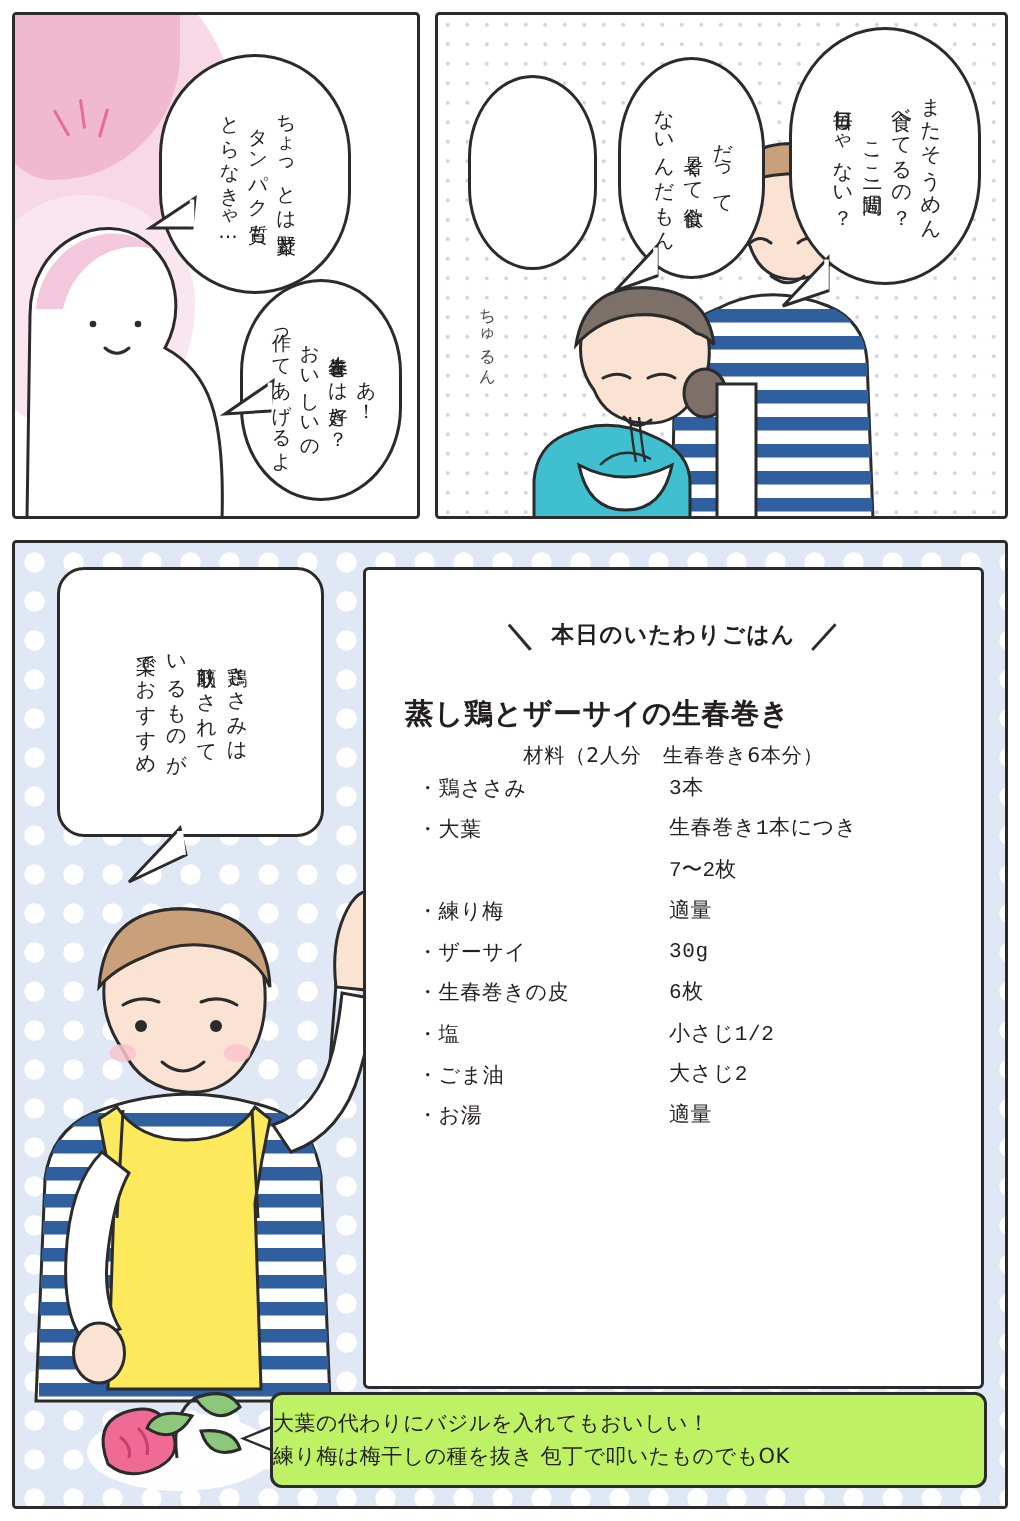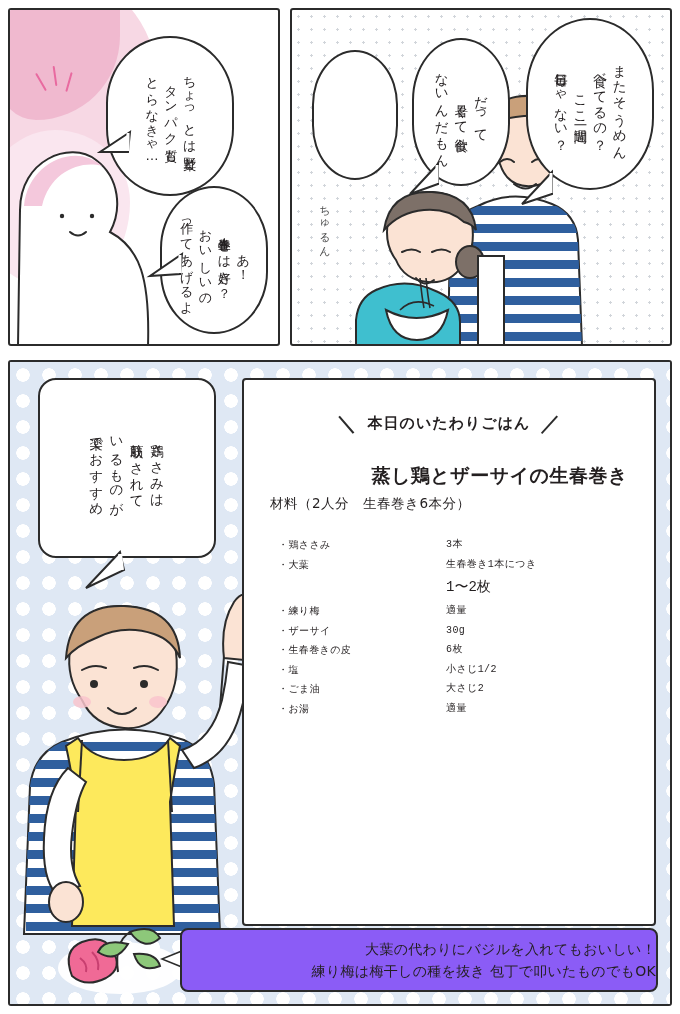--- a/index.html
+++ b/index.html
@@ -148,58 +148,58 @@
     align-items: center;
     justify-content: center;
     gap: 10px;
     font-size: 15px;
     font-weight: bold;
     letter-spacing: 1px;
     margin-bottom: 26px;
   }
   .slash { font-size: 20px; color: #2b2b2b; }
   .recipe-title {
-    text-align: right;
+    text-align: left;
     font-size: 19px;
     font-weight: bold;
     letter-spacing: .5px;
     margin-bottom: 6px;
   }
   .recipe-sub {
+    text-align: center;
     font-size: 13.5px;
-    margin-bottom: 22px;
     letter-spacing: .5px;
   }
   .ing-list { margin: 0 8px; }
   .ing-row {
     display: flex;
-    font-size: 10px;
+    font-size: 14px;
     line-height: 1.95;
     letter-spacing: .4px;
     justify-content: flex-end;
   }
   .ing-name { width: 168px; flex: none; }
   .ing-amt { flex: 1; font-family: Liberation Mono, monospace; }
   .ing-cont { display: flex; font-size: 14px; line-height: 1.95; }
   .ing-cont .ing-name { width: 168px; flex: none; }
 
   
   .note {
     position: absolute;
     left: 170px;
     top: 566px;
     width: 478px;
     height: 64px;
     border: 2px solid #2b2b2b;
     border-radius: 8px;
-    background: #8b5cf6;
+    background: #bef264;
     box-sizing: border-box;
     display: flex;
     flex-direction: column;
-    align-items: flex-end;
+    align-items: flex-start;
     justify-content: center;
     font-size: 14px;
     line-height: 1.6;
     letter-spacing: .3px;
   }
   .note-tail {
     position: absolute;
     left: 150px; top: 588px;
     width: 0; height: 0;
     border-top: 9px solid transparent;
@@ -423,21 +423,21 @@
         <div class="ing-row">
           <span class="ing-name">・鶏ささみ</span>
           <span class="ing-amt">3本</span>
         </div>
         <div class="ing-row">
           <span class="ing-name">・大葉</span>
           <span class="ing-amt">生春巻き1本につき</span>
         </div>
         <div class="ing-cont">
           <span class="ing-name"></span>
-          <span class="ing-amt">1〜2枚</span>
+          <span class="ing-amt">7〜2枚</span>
         </div>
         <div class="ing-row">
           <span class="ing-name">・練り梅</span>
           <span class="ing-amt">適量</span>
         </div>
         <div class="ing-row">
           <span class="ing-name">・ザーサイ</span>
           <span class="ing-amt">30g</span>
         </div>
         <div class="ing-row">

